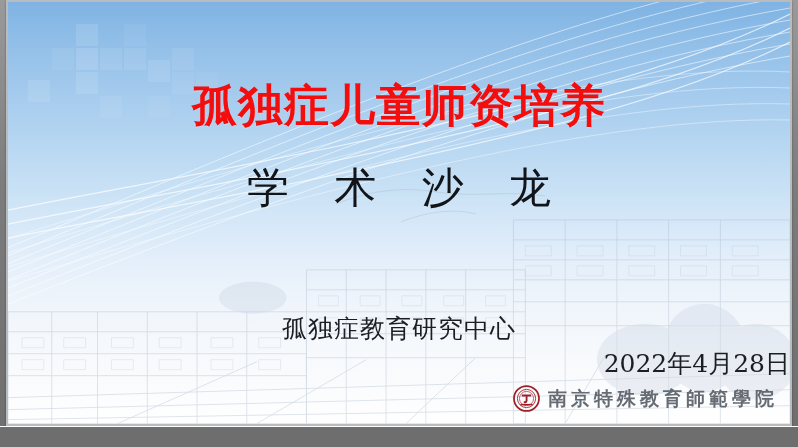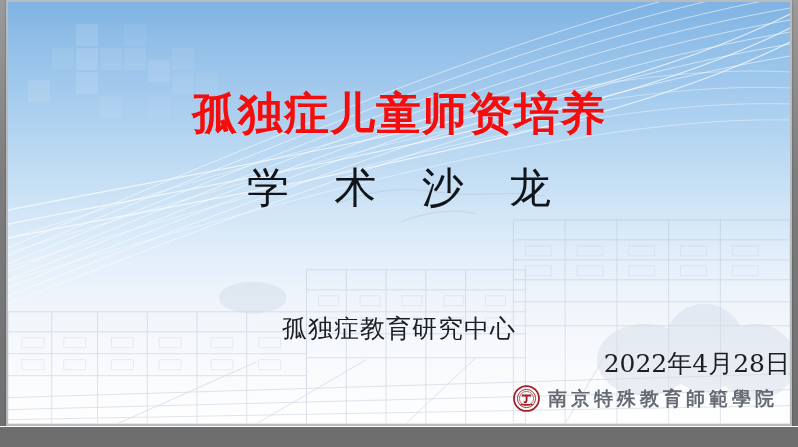--- a/index.html
+++ b/index.html
@@ -69,21 +69,20 @@
     top: 80px;
     text-align:center;
     color:#f40d0d;
     font-size:45px;
     font-weight:bold;
     letter-spacing:1px;
     line-height:1.05;
     font-family:"DejaVu Sans","Liberation Sans",sans-serif;
     text-shadow: 0 1px 0 rgba(255,255,255,.25);
     white-space:nowrap;
-    margin-top:8px;
   }
   #title-sub {
     position:absolute;
     left:0; right:0;
     top: 158px;
     text-align:center;
     color:#111418;
     font-size:42px;
     font-weight:normal;
     letter-spacing:16px;

